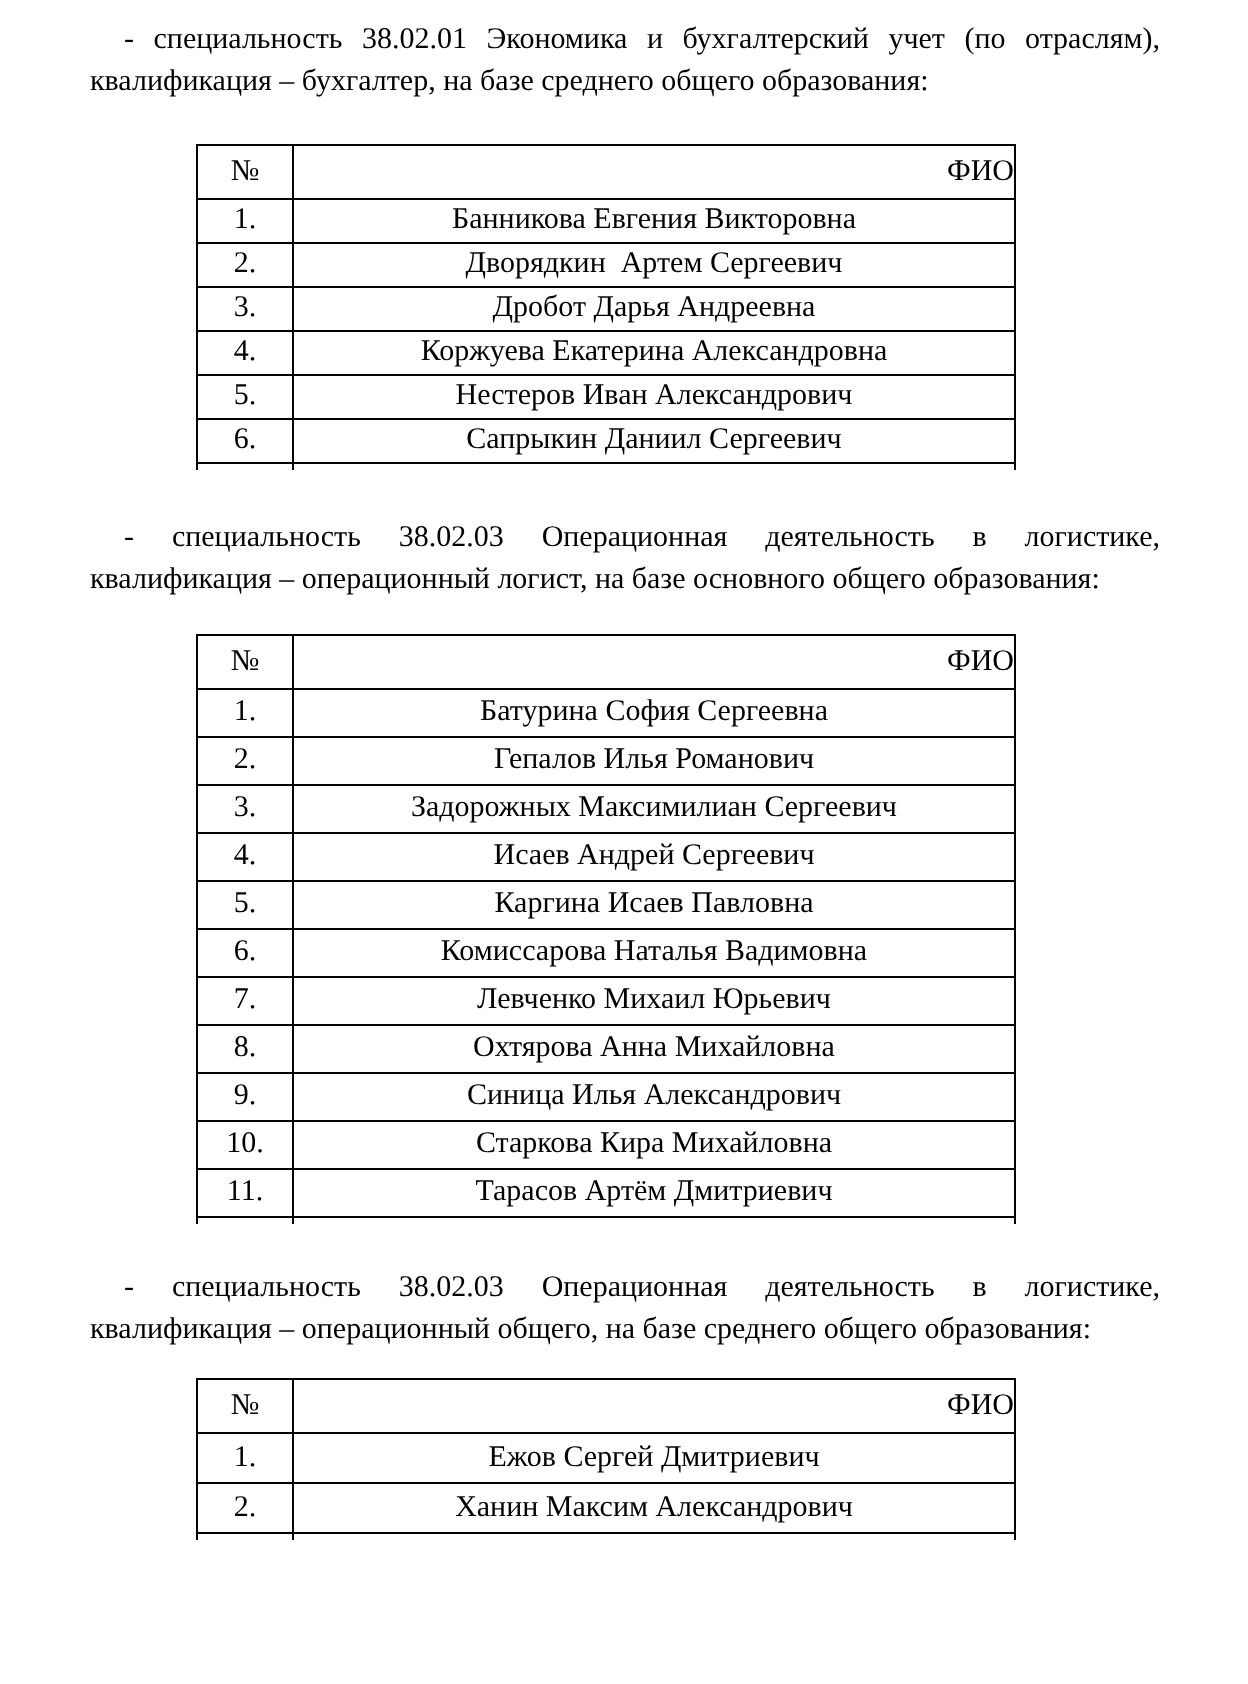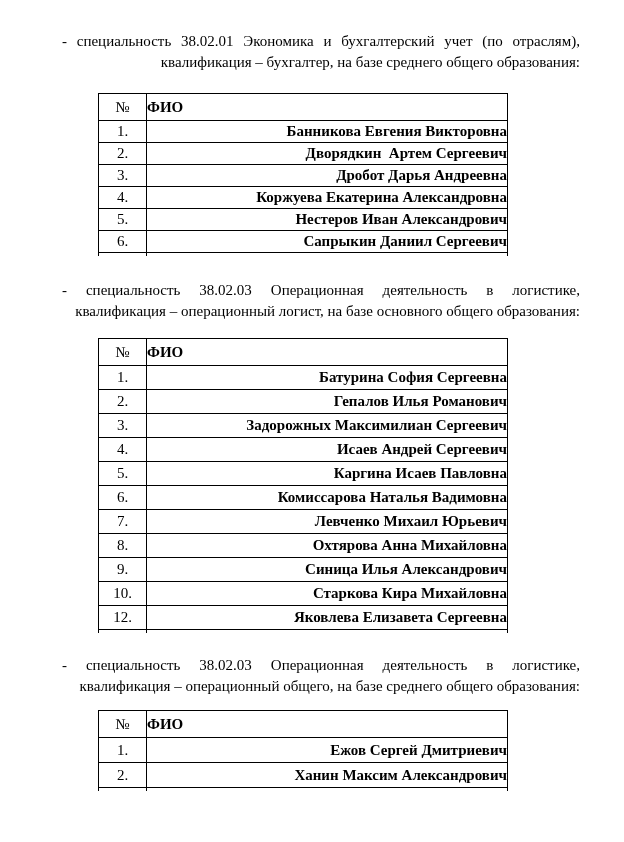--- a/index.html
+++ b/index.html
@@ -12,49 +12,49 @@
   }
   body {
     font-family: "Liberation Serif", "DejaVu Serif", serif;
     font-size: 15px;
     color: #000000;
   }
   .page {
     box-sizing: border-box;
     width: 624px;
     height: 842px;
-    padding: 31px 44px 0 45px;
+    padding: 10px 44px 0 45px;
   }
   .para { margin: 0; line-height: 21px; }
   .para .l1 {
     display: block;
     padding-left: 17px;
     text-align: justify;
     text-align-last: justify;
   }
   .para .l2 {
     display: block;
-    text-align: right;
+    text-align: left;
   }
   table.students {
     border-collapse: collapse;
     margin-left: 53px;
     width: 410px;
     table-layout: fixed;
   }
   table.students th, table.students td {
     border: 1px solid #000000;
     padding: 0;
     vertical-align: middle;
     line-height: 1.25;
   }
   th.th-num, td.num { width: 47px; text-align: center; }
   th.th-num { font-weight: normal; height: 26px; }
-  th.th-fio { font-weight: bold; height: 26px; text-align: left; }
-  td.name { padding-left: 3px; text-align: right; white-space: pre-wrap; font-weight: bold; }
+  th.th-fio { font-weight: normal; height: 26px; text-align: right; }
+  td.name { padding-left: 3px; text-align: center; white-space: pre-wrap; }
   .t1 td { height: 21px; }
   .t2 td { height: 23px; }
   .t3 td { height: 24px; }
   .stub {
     width: 410px;
     margin-left: 53px;
     height: 3px;
     box-sizing: border-box;
     border-left: 1px solid #000000;
     border-right: 1px solid #000000;
@@ -165,22 +165,22 @@
       </tr>
       <tr>
         <td class="num">9.</td>
         <td class="name">Синица Илья Александрович</td>
       </tr>
       <tr>
         <td class="num">10.</td>
         <td class="name">Старкова Кира Михайловна</td>
       </tr>
       <tr>
-        <td class="num">12.</td>
-        <td class="name">Яковлева Елизавета Сергеевна</td>
+        <td class="num">11.</td>
+        <td class="name">Тарасов Артём Дмитриевич</td>
       </tr>
     </tbody>
   </table>
   <div class="stub"></div>
 
   <p class="para mt-para3">
     <span class="l1">- специальность 38.02.03 Операционная деятельность в логистике,</span>
     <span class="l2">квалификация – операционный общего, на базе среднего общего образования:</span>
   </p>
 

